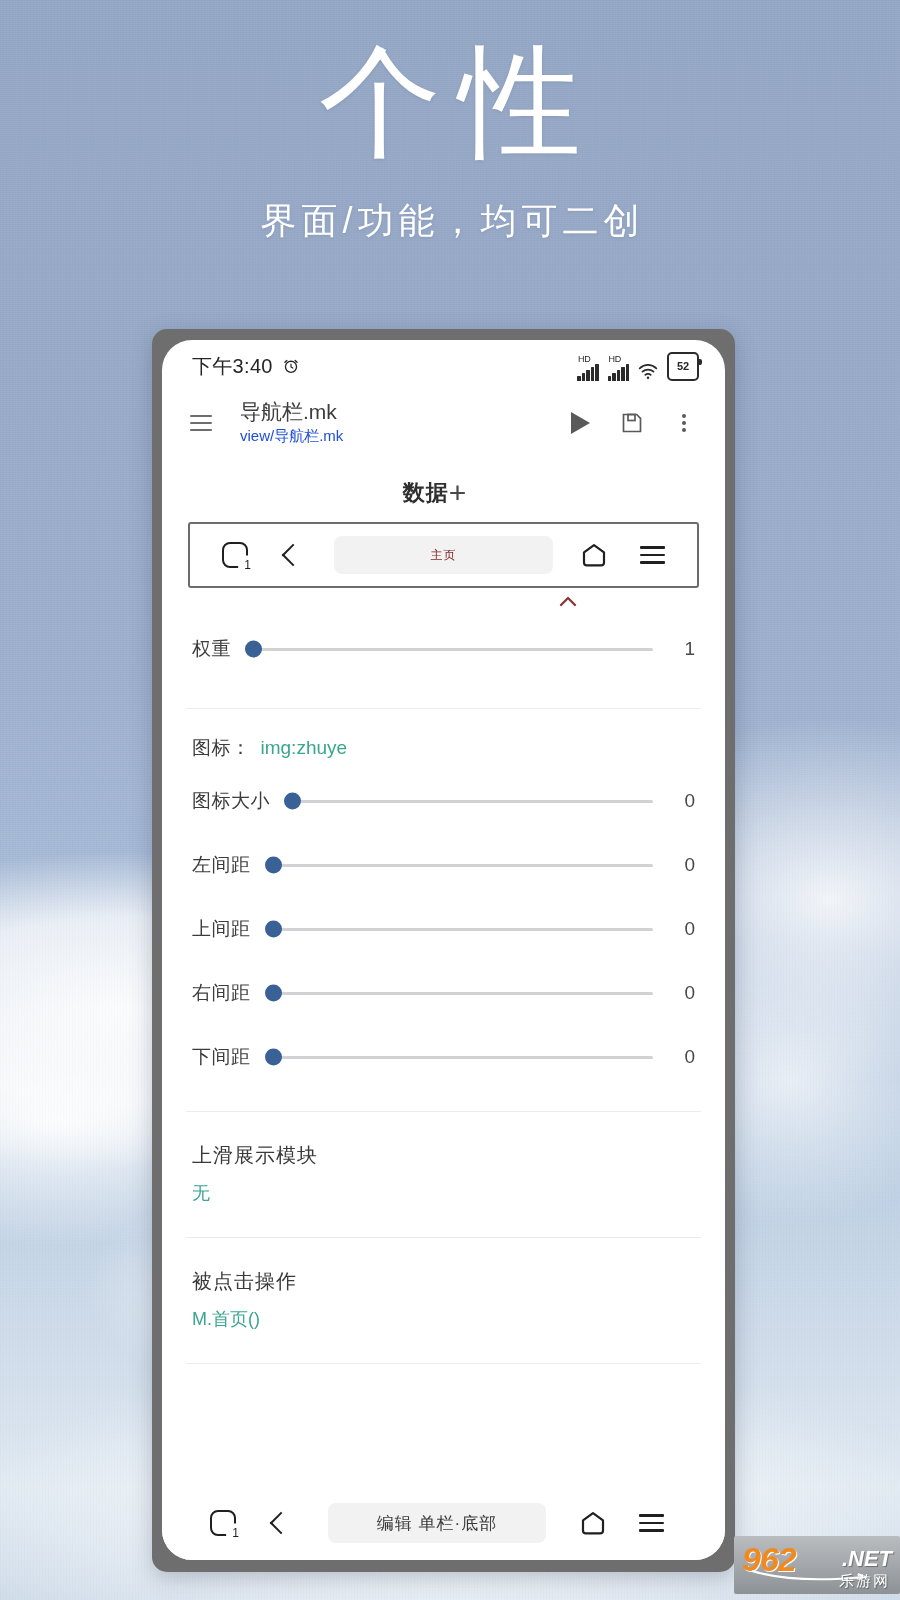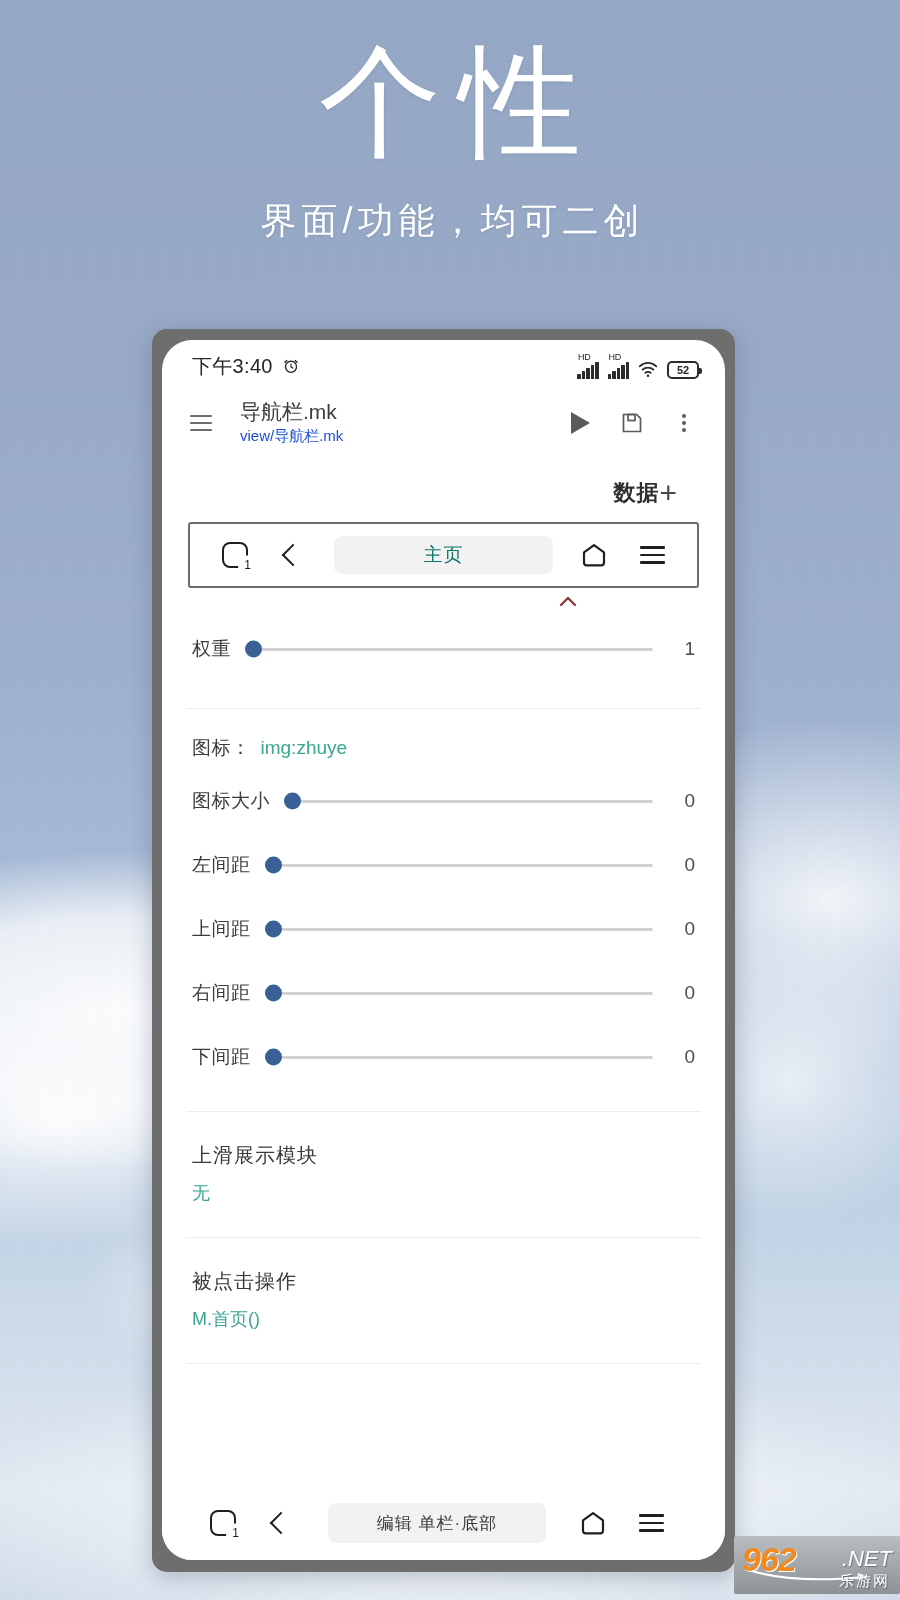--- a/index.html
+++ b/index.html
@@ -83,21 +83,21 @@
     color: #262626;
   }
   .status-left { display: flex; align-items: center; gap: 9px; font-size: 20px; letter-spacing: .3px; }
   .status-right { display: flex; align-items: flex-end; gap: 9px; }
   .sig { display: flex; align-items: flex-end; gap: 1px; position: relative; padding-top: 9px; }
   .sig .hd { position: absolute; top: -1px; left: 1px; font-size: 9px; font-weight: 400; letter-spacing: -.3px; }
   .sig i { display: block; width: 3.5px; background: #2b2b2b; border-radius: .6px; }
   .sig i:nth-child(2){height:5px;} .sig i:nth-child(3){height:8px;}
   .sig i:nth-child(4){height:11px;} .sig i:nth-child(5){height:14px;} .sig i:nth-child(6){height:17px;}
   .battery {
-    width: 32px; height: 18px; border: 2px solid #2b2b2b; border-radius: 5px;
+    width: 32px; height: 29px; border: 2px solid #2b2b2b; border-radius: 5px;
     display: flex; align-items: center; justify-content: center;
     font-size: 11px; font-weight: 700; position: relative;
   }
   .battery:after {
     content: ""; position: absolute; right: -5px; top: 5px;
     width: 3px; height: 6px; background: #2b2b2b; border-radius: 0 2px 2px 0;
   }
 
   
   .appbar {
@@ -120,39 +120,39 @@
     border-top: 11px solid transparent; border-bottom: 11px solid transparent;
   }
   .save-ico { width: 24px; height: 24px; }
   .dots { display: flex; flex-direction: column; gap: 3px; align-items: center; }
   .dots i { width: 4px; height: 4px; border-radius: 50%; background: #5a5a5a; display: block; }
 
   
   .content { flex: 1 1 auto; overflow: hidden; background: #fff; padding: 0 0 0 0; }
 
   .sec-head {
-    display: flex; align-items: center; justify-content: flex-end;
+    display: flex; align-items: center; justify-content: center;
     padding: 24px 48px 14px 30px;
   }
   .sec-title { font-size: 22px; color: #2f2f2f; font-weight: 700; letter-spacing: 1px; }
   .plus { font-size: 30px; color: #4a4a4a; line-height: 1; font-weight: 300; }
 
   
   .preview-wrap { padding: 0 26px; }
   .preview-box {
     border: 2px solid #6c6c6c; border-radius: 3px;
     height: 66px; display: flex; align-items: center;
     padding: 0 18px; gap: 4px;
   }
   .nav-item { flex: 0 0 auto; display: flex; align-items: center; justify-content: center; width: 54px; height: 40px; }
   .nav-pill {
     flex: 1 1 auto; margin: 0 10px; height: 38px;
     background: #f2f2f2; border-radius: 8px;
     display: flex; align-items: center; justify-content: center;
-    font-size: 19px; color: #0f766e; letter-spacing: 1px;
+    font-size: 12px; color: #7f1d1d; letter-spacing: 1px;
   }
   .recent-ico { position: relative; width: 26px; height: 26px; }
   .recent-ico .sq {
     position: absolute; inset: 0;
     border: 2.4px solid #1f1f1f; border-radius: 8px;
     clip-path: polygon(0 0, 100% 0, 100% 52%, 62% 52%, 62% 100%, 0 100%);
   }
   .recent-ico .one {
     position: absolute; right: -3px; bottom: -4px;
     font-size: 12px; color: #1f1f1f; font-weight: 500;
@@ -211,21 +211,21 @@
   }
   .wm-inner { position: relative; width: 100%; height: 100%; }
   .wm-962 {
     position: absolute; left: 8px; top: 4px;
     font-size: 34px; font-weight: 700; font-style: italic;
     color: #f08a20; letter-spacing: -1px;
     text-shadow: 1px 1px 0 #ffffff;
   }
   .wm-net {
     position: absolute; right: 8px; top: 10px;
-    font-size: 22px; font-weight: 400; font-style: italic; color: #ffffff;
+    font-size: 22px; font-weight: 700; font-style: italic; color: #ffffff;
     text-shadow: 1px 1px 1px rgba(0,0,0,.35);
   }
   .wm-cn {
     position: absolute; right: 10px; bottom: 3px;
     font-size: 15px; color: #ffffff; letter-spacing: 2px;
     text-shadow: 1px 1px 1px rgba(0,0,0,.35);
   }
   .wm-swoosh {
     position: absolute; left: 16px; bottom: 12px; width: 120px; height: 14px;
   }

